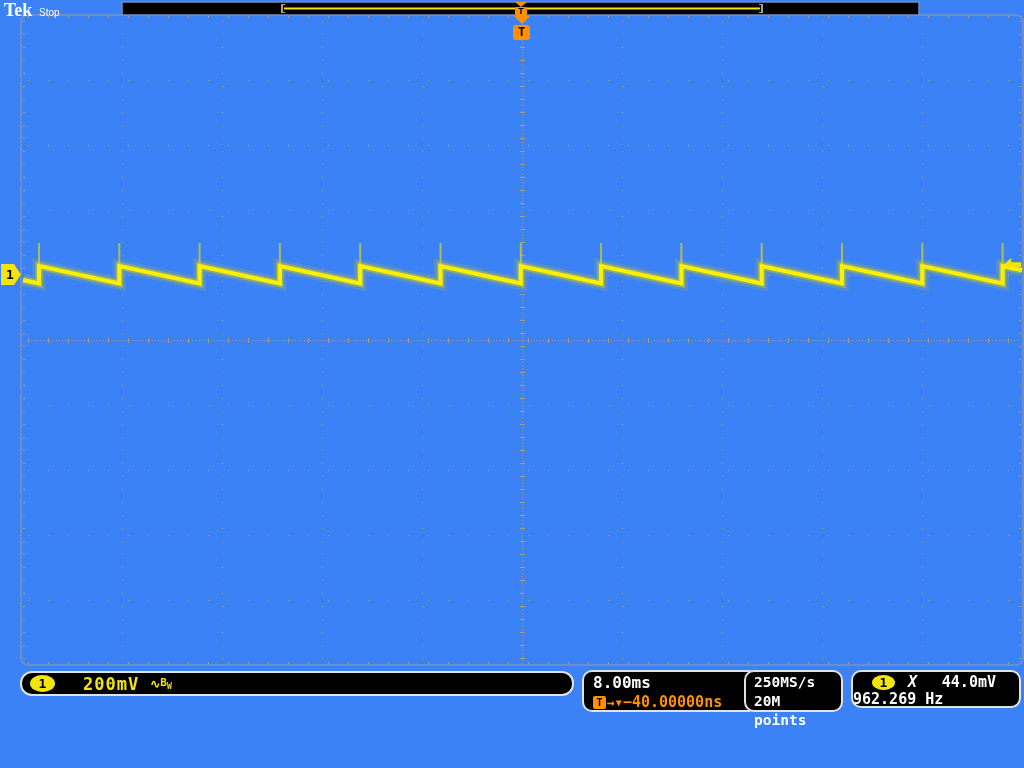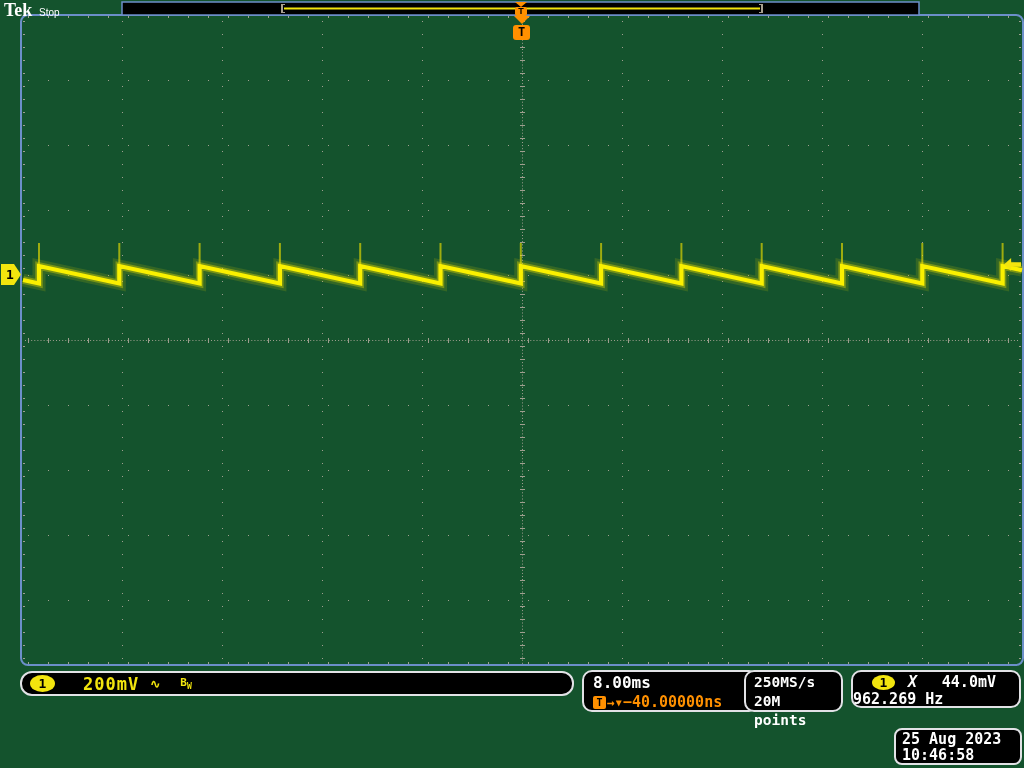--- a/index.html
+++ b/index.html
@@ -1,18 +1,18 @@
 <!DOCTYPE html>
 <html style="--orange: #ff9000; --yellow: #f2e50e;"><head>
 <meta charset="utf-8">
 <style>
   * { margin:0; padding:0; box-sizing:border-box; }
   html,body { width:1024px; height:768px; background:#000; overflow:hidden;
               font-family:"Liberation Sans", sans-serif; }
-  #screen { position:relative; width:1024px; height:768px; background:#14532d; }
+  #screen { position:relative; width:1024px; height:768px; background:#3b82f6; }
 
   
   .tek-logo { position:absolute; left:4px; top:0px; color:#fff;
               font-family:"Liberation Serif", serif; font-weight:bold; font-size:18px; }
   .acq-status { position:absolute; left:39px; top:7px; color:#fff; font-size:10px; }
 
   
   #svg-holder { position:absolute; left:0; top:0; width:1024px; height:768px; }
 
   
@@ -51,21 +51,21 @@
   #dt-box    { left:894px; top:728px; width:128px; height:37px; border-radius:8px;
                padding:1px 0 0 6px; }
 
   .badge { background:var(--yellow); color:#000; border-radius:50%;
            font-size:13px; font-weight:bold; text-align:center; }
   #ch1-box .badge { width:25px; height:17px; line-height:17px; margin-left:8px; }
   #meas-box .badge { width:23px; height:15px; line-height:15px; margin-left:19px; }
 
   .ch-scale { color:var(--yellow); font-size:17px; margin-left:28px; letter-spacing:1px; }
   .coupling { color:var(--yellow); font-size:12px; margin-left:11px; }
-  .bwlimit  { color:var(--yellow); font-size:11px; margin-left:20px; }
+  .bwlimit  { color:var(--yellow); font-size:11px; margin-left:0; }
   .bwlimit sub { font-size:8px; }
 
   .tb-scale { font-size:16px; line-height:19px; }
   .tb-trig  { display:flex; align-items:center; color:var(--orange); margin-top:1px; }
   .tb-trig .tsq { width:13px; height:13px; background:var(--orange); border-radius:2px;
                   color:#000; font-size:10px; line-height:13px; text-align:center;
                   font-weight:bold; }
   .tb-trig .arr { font-size:13px; line-height:13px; margin:0 1px; font-weight:bold; }
   .tb-trig .lvl { font-size:10px; line-height:13px; margin-right:1px; }
   .tb-trig .dly { font-size:15px; font-weight:bold; }
@@ -1773,18 +1773,14 @@
 
   <div class="box" id="meas-box">
     <div class="meas-row1">
       <span class="badge">1</span>
       <span class="meas-x">X</span>
       <span class="meas-val">44.0mV</span>
     </div>
     <div class="meas-freq">962.269 Hz</div>
   </div>
 
-  <div class="box" id="dt-box">
-    <div class="dt-line">25 Aug 2023</div>
-    <div class="dt-line">10:46:58</div>
-  </div>
 
 </div>
 
 </body></html>

